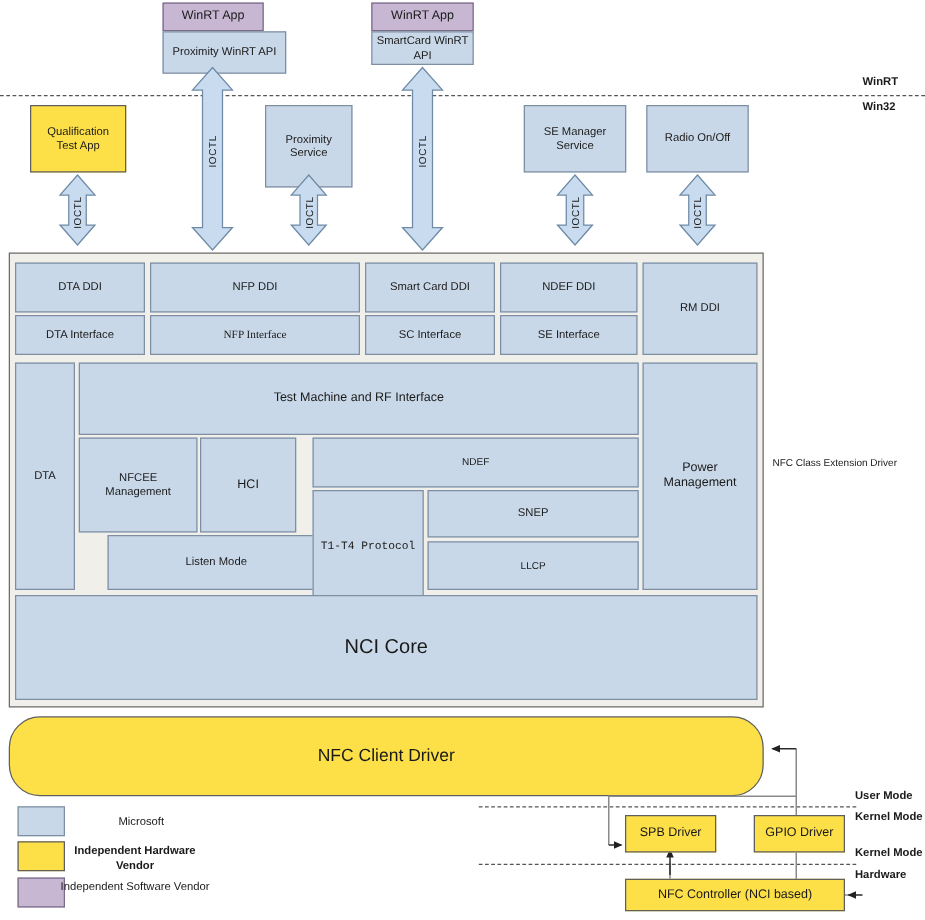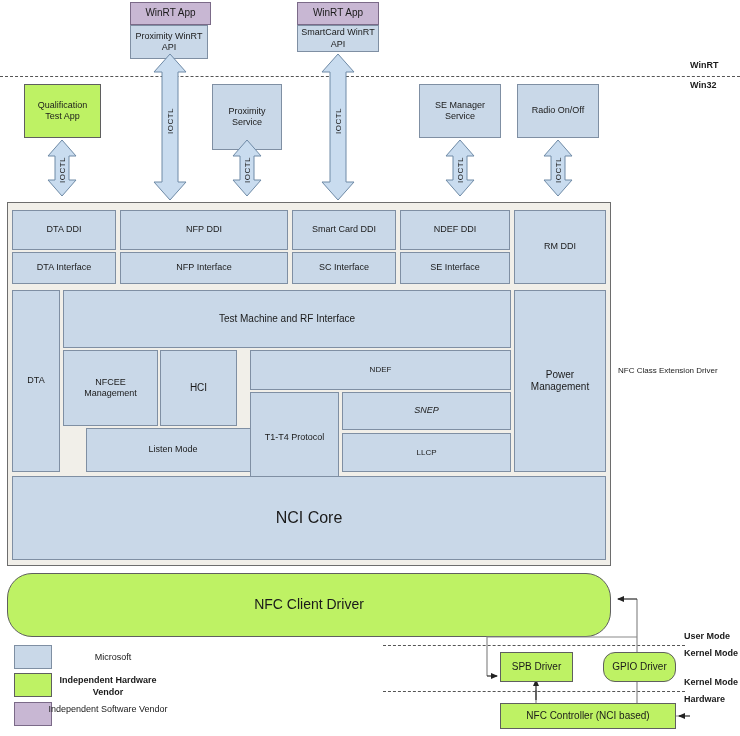--- a/index.html
+++ b/index.html
@@ -8,21 +8,21 @@
     font-family:"Liberation Sans","DejaVu Sans",sans-serif;
     color:#1a1a1a;
   }
   .box{
     position:absolute;box-sizing:border-box;
     display:flex;align-items:center;justify-content:center;
     text-align:center;line-height:1.25;
     border:1px solid #8a8f99;
   }
   .ms{background:#c9d8e8;border:1px solid #7f8fa3;}
-  .ihv{background:#bef264;border:1px solid #5f5f5f;}
+  .ihv{background:#fde047;border:1px solid #5f5f5f;}
   .isv{background:#c8b7d3;border:1px solid #7b6a88;}
   .f8{font-size:8px;}
   .f9{font-size:9px;}
   .f10{font-size:10px;}
   .f14{font-size:14px;}
   .f16{font-size:16px;}
   .lbl{position:absolute;box-sizing:border-box;}
   .dash{position:absolute;border-top:1px dashed #555;height:0;}
   .ioctl-text{
     position:absolute;
@@ -40,21 +40,21 @@
   svg{position:absolute;top:0;left:0;overflow:visible;}
 </style>
 </head>
 <body>
 
 <div class="dash" style="left:0px;top:76px;width:740px;"></div>
 <div class="lbl f9" style="left:690px;top:60px;font-weight:bold;">WinRT</div>
 <div class="lbl f9" style="left:690px;top:80px;font-weight:bold;">Win32</div>
 
 <div class="box isv f10" style="left:130px;top:2px;width:81px;height:23px;">WinRT App</div>
-<div class="box ms f9" style="left:130px;top:25px;width:78px;height:27px;padding:16px 3px;">Proximity WinRT API</div>
+<div class="box ms f9" style="left:130px;top:25px;width:99px;height:27px;padding:16px 3px;">Proximity WinRT API</div>
 
 <div class="box isv f10" style="left:297px;top:2px;width:82px;height:23px;">WinRT App</div>
 <div class="box ms f9" style="left:297px;top:25px;width:82px;height:27px;padding:0 3px;">SmartCard WinRT API</div>
 
 <div class="box ihv f9" style="left:24px;top:84px;width:77px;height:54px;padding:0 4px;">Qualification Test App</div>
 
 <div class="box ms f9" style="left:212px;top:84px;width:70px;height:66px;padding:13px 4px;text-align:center;">Proximity Service</div>
 
 <div class="box ms f9" style="left:419px;top:84px;width:82px;height:54px;padding:0 4px;">SE Manager Service</div>
 
@@ -88,41 +88,41 @@
 <div class="ioctl-text" style="left:554px;top:157px;">IOCTL</div>
 
 <div class="container-outer" style="left:7px;top:202px;width:604px;height:364px;"></div>
 
 <div class="box ms f9" style="left:12px;top:210px;width:104px;height:40px;">DTA DDI</div>
 <div class="box ms f9" style="left:120px;top:210px;width:168px;height:40px;">NFP DDI</div>
 <div class="box ms f9" style="left:292px;top:210px;width:104px;height:40px;">Smart Card DDI</div>
 <div class="box ms f9" style="left:400px;top:210px;width:110px;height:40px;">NDEF DDI</div>
 
 <div class="box ms f9" style="left:12px;top:252px;width:104px;height:32px;">DTA Interface</div>
-<div class="box ms f9" style="left:120px;top:252px;width:168px;height:32px;">NFP Interface</div>
+<div class="box ms f9" style="left:120px;top:252px;width:168px;height:32px;font-family:Liberation Serif, serif;">NFP Interface</div>
 <div class="box ms f9" style="left:292px;top:252px;width:104px;height:32px;">SC Interface</div>
 <div class="box ms f9" style="left:400px;top:252px;width:110px;height:32px;">SE Interface</div>
 
 <div class="box ms f9" style="left:514px;top:210px;width:92px;height:74px;">RM DDI</div>
 
 <div class="box ms f9" style="left:12px;top:290px;width:48px;height:182px;">DTA</div>
 
 <div class="box ms f10" style="left:63px;top:290px;width:448px;height:58px;">Test Machine and RF Interface</div>
 
 <div class="box ms f9" style="left:63px;top:350px;width:95px;height:76px;padding:0 4px;">NFCEE Management</div>
 
 <div class="box ms f10" style="left:160px;top:350px;width:77px;height:76px;">HCI</div>
 
 <div class="box ms f9" style="left:63px;top:428px;width:174px;height:44px;margin-left:23px;">Listen Mode</div>
 
 <div class="box ms f8" style="left:250px;top:350px;width:261px;height:40px;">NDEF</div>
 
-<div class="box ms f9" style="left:250px;top:392px;width:89px;height:92px;">T1-T4 Protocol</div>
+<div class="box ms f9" style="left:250px;top:392px;width:89px;height:92px;font-family:Liberation Mono, monospace;">T1-T4 Protocol</div>
 
-<div class="box ms f9" style="left:342px;top:392px;width:169px;height:38px;font-style:italic;">SNEP</div>
+<div class="box ms f9" style="left:342px;top:392px;width:169px;height:38px;">SNEP</div>
 
 <div class="box ms f8" style="left:342px;top:433px;width:169px;height:39px;">LLCP</div>
 
 <div class="box ms f10" style="left:514px;top:290px;width:92px;height:182px;padding:0 4px;">Power Management</div>
 
 <div class="box ms f16" style="left:12px;top:476px;width:594px;height:84px;">NCI Core</div>
 
 <div class="lbl f8" style="left:618px;top:366px;width:110px;text-align:left;line-height:1.3;">NFC Class Extension Driver</div>
 
 <div class="box ihv f14" style="left:7px;top:573px;width:604px;height:64px;border-radius:25px;">NFC Client Driver</div>
@@ -151,21 +151,21 @@
 
   <path d="M 637,637 L 487,637 L 487,676" stroke="#8a8a8a" stroke-width="1.2" fill="none"></path>
   <path d="M 487,676 L 497,676" stroke="#2a2a2a" stroke-width="1.2" fill="none" marker-end="url(#arrowhead)"></path>
 
   <path d="M 536,703 L 536,690 L 536,690" stroke="#8a8a8a" stroke-width="1.2" fill="none"></path>
   <path d="M 536,700 L 536,680" stroke="#2a2a2a" stroke-width="1.2" fill="none" marker-end="url(#arrowhead)"></path>
 </svg>
 
 <div class="box ihv f10" style="left:500px;top:652px;width:73px;height:30px;padding:0 3px;">SPB Driver</div>
 
-<div class="box ihv f10" style="left:603px;top:652px;width:73px;height:30px;padding:0 3px;border-radius:12px;">GPIO Driver</div>
+<div class="box ihv f10" style="left:603px;top:652px;width:73px;height:30px;padding:0 3px;">GPIO Driver</div>
 
 <div class="box ihv f10" style="left:500px;top:703px;width:176px;height:26px;">NFC Controller (NCI based)</div>
 
 <div class="box ms" style="left:14px;top:645px;width:38px;height:24px;"></div>
 <div class="lbl f9" style="left:58px;top:652px;width:110px;text-align:center;">Microsoft</div>
 
 <div class="box ihv" style="left:14px;top:673px;width:38px;height:24px;"></div>
 <div class="lbl f9" style="left:48px;top:674px;width:120px;text-align:center;line-height:1.35;font-weight:bold;">Independent Hardware Vendor</div>
 
 <div class="box isv" style="left:14px;top:702px;width:38px;height:24px;"></div>

